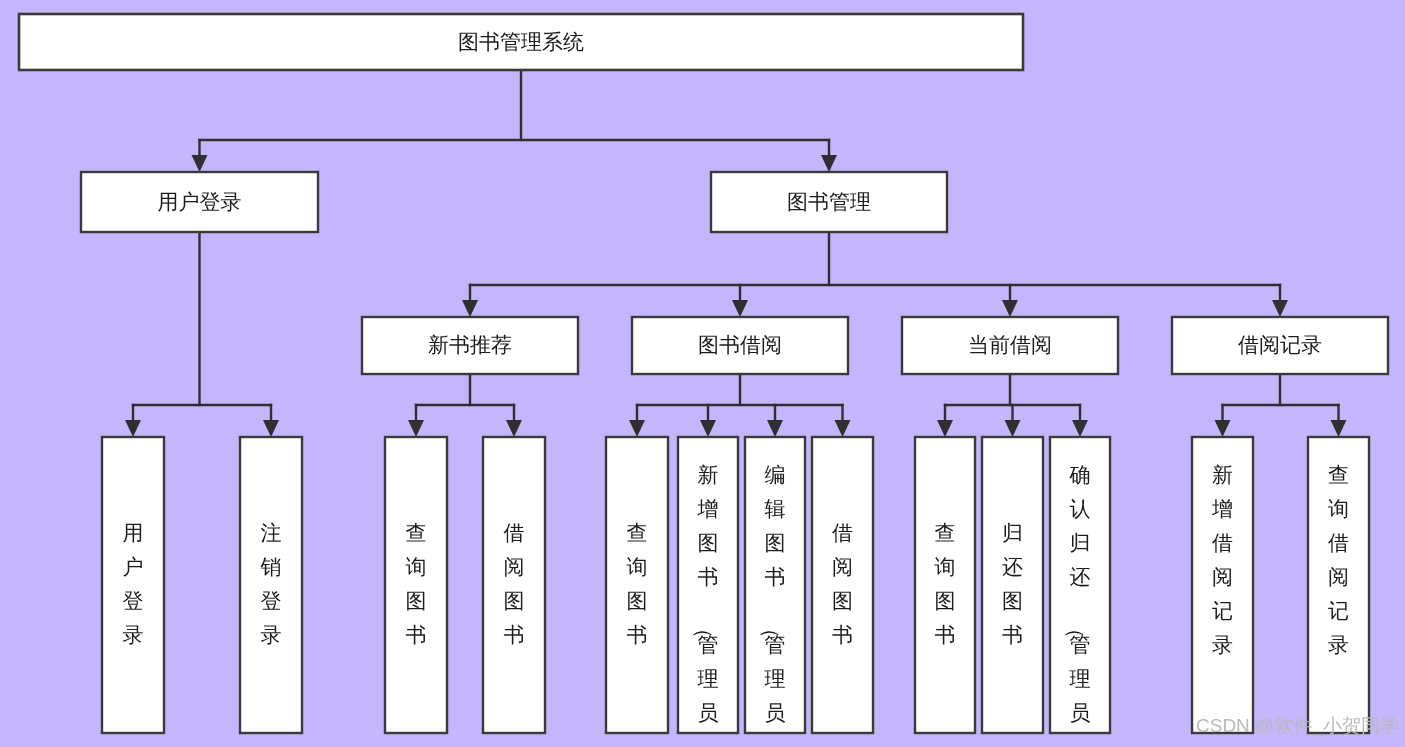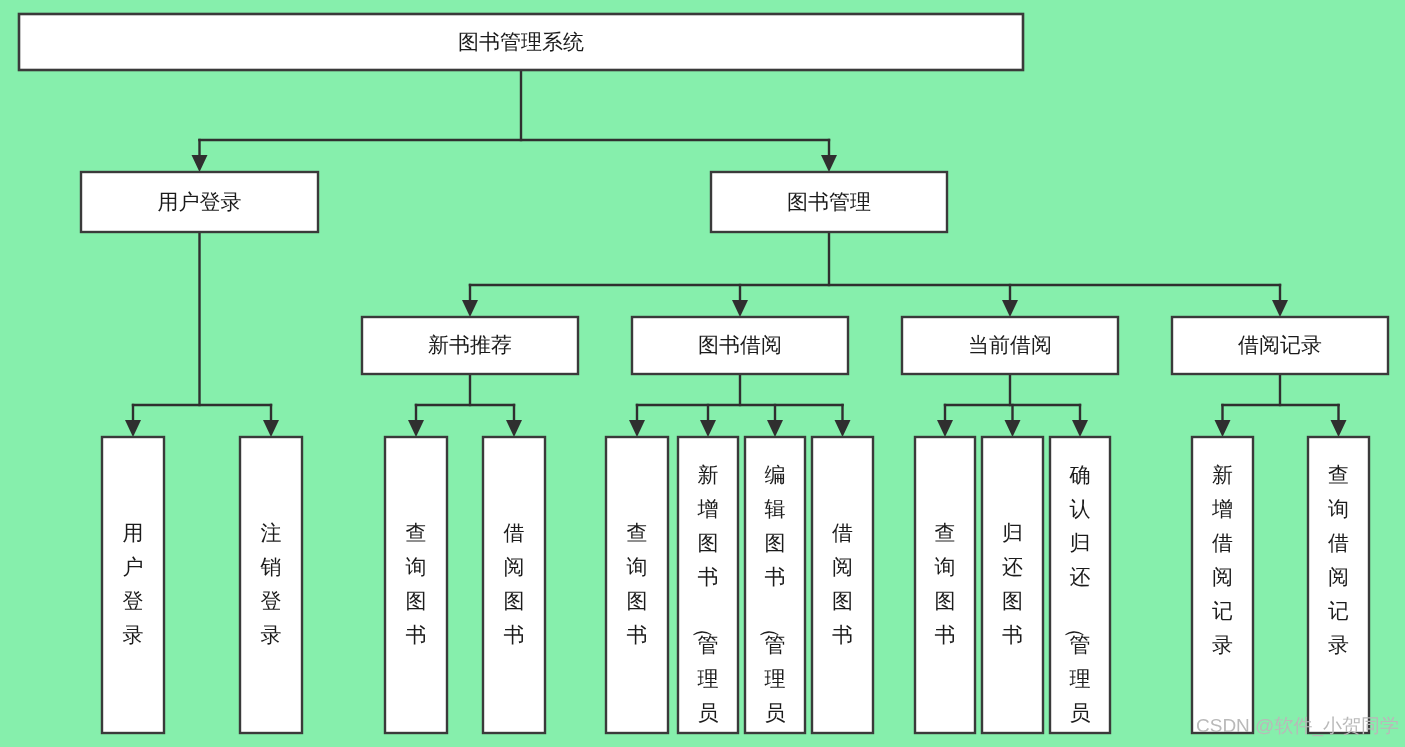--- a/index.html
+++ b/index.html
@@ -8,21 +8,21 @@
     padding: 0;
     background: #ffffff;
   }
   body {
     font-family: "Liberation Sans", "DejaVu Sans", sans-serif;
   }
   #diagram-root {
     position: relative;
     width: 1405px;
     height: 747px;
-    background: #86efac;
+    background: #c4b5fd;
     overflow: hidden;
   }
   svg.canvas {
     position: absolute;
     left: 0;
     top: 0;
     width: 1405px;
     height: 747px;
   }
   .node-box {

